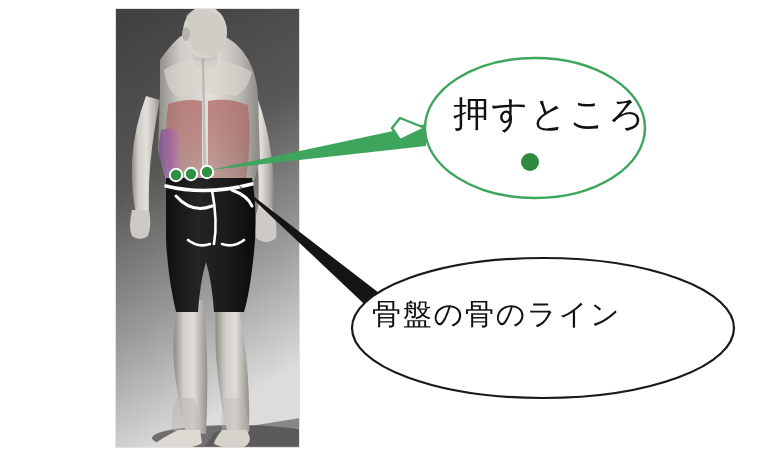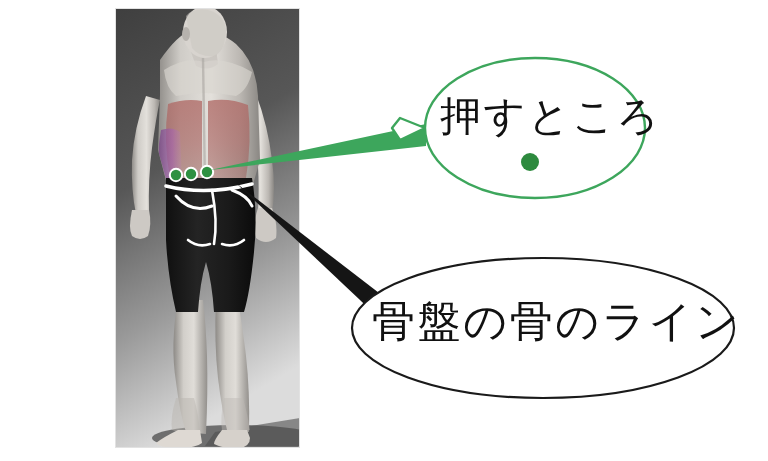--- a/index.html
+++ b/index.html
@@ -30,28 +30,28 @@
   .bubble-text {
     position: absolute;
     white-space: nowrap;
     color: #111111;
     font-family: "DejaVu Sans", "Liberation Sans", sans-serif;
     letter-spacing: 0.06em;
     line-height: 1;
     user-select: none;
   }
   #press-label {
-    left: 440px;
+    left: 453px;
     top: 96px;
-    font-size: 41px;
+    font-size: 36px;
   }
   #pelvis-label {
     left: 372px;
     top: 300px;
-    font-size: 43px;
+    font-size: 29px;
   }
 </style>
 </head>
 <body>
 
 <div id="stage">
 
   <svg id="scene-svg" viewBox="0 0 768 461">
     <defs>
       <linearGradient id="bgGrad" x1="0" y1="0" x2="0.25" y2="1">

